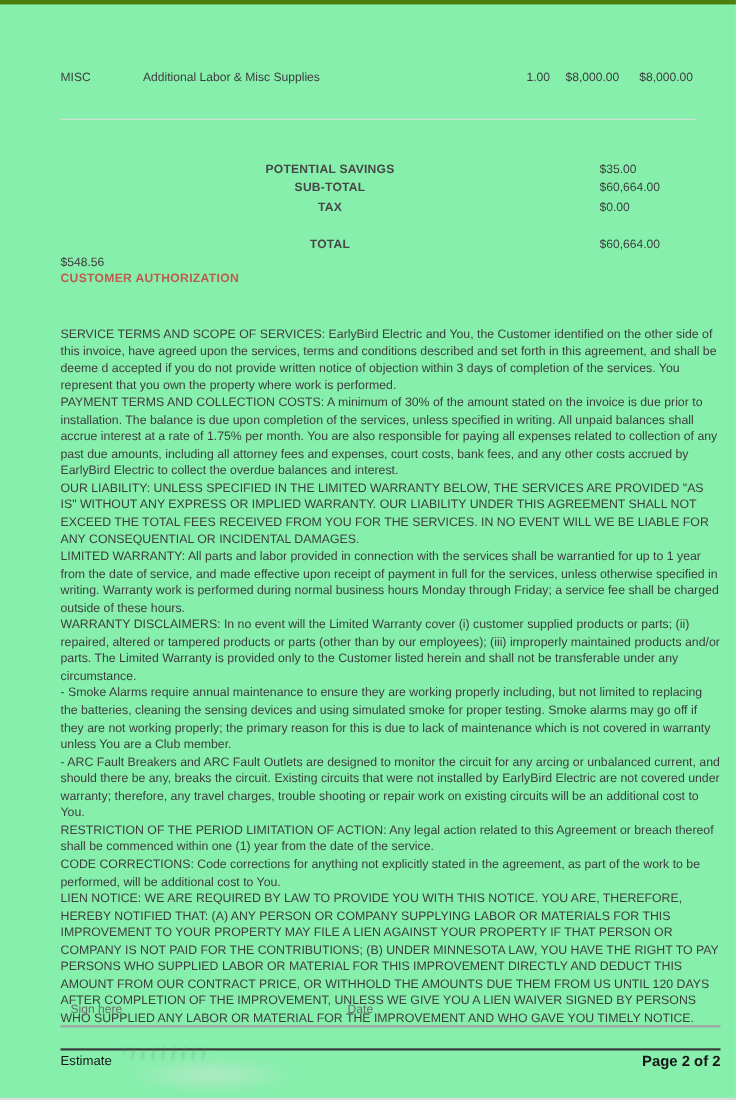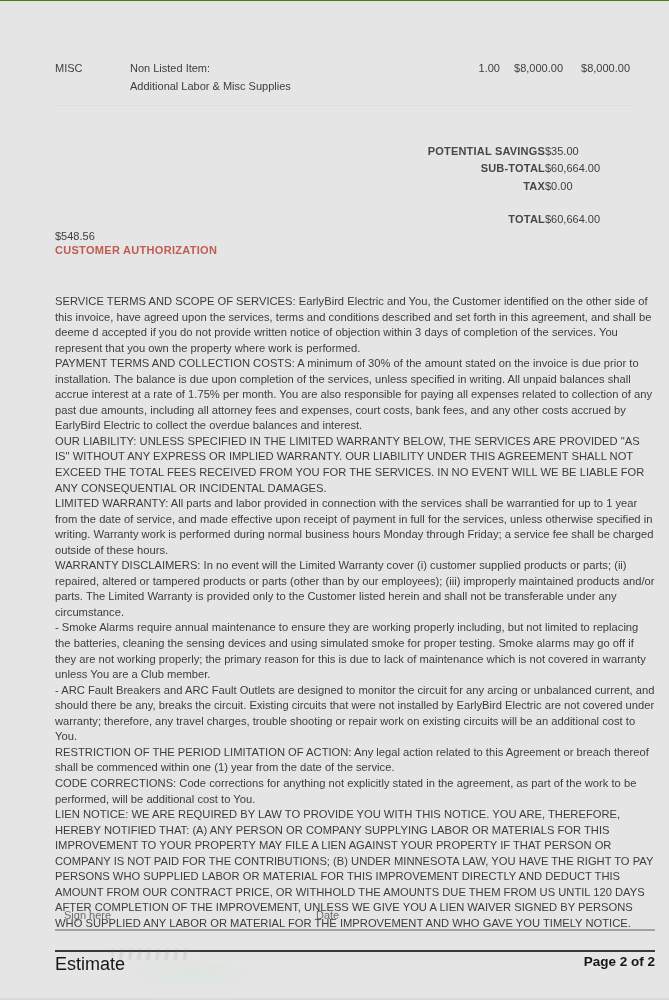--- a/index.html
+++ b/index.html
@@ -1,72 +1,71 @@
 <!DOCTYPE html>
 <html><head>
 <meta charset="utf-8">
 <style>
   html,body{margin:0;padding:0;}
   body{
     width:669px;height:1000px;background:#ffffff;position:relative;
     font-family:"Liberation Sans","DejaVu Sans",sans-serif;
     color:#3d3d3d;overflow:hidden;
   }
-  .page{position:absolute;inset:0;background:#e5e5e5;border-top:1px solid #4d7c0f;}
+  .page{position:absolute;inset:0;background:#86efac;border-top:4px solid #4d7c0f;}
   .page-bottom-edge{position:absolute;left:0;right:0;bottom:0;height:2px;background:#dadada;}
 
   
   .item-row{position:absolute;top:58px;left:55px;width:575px;display:flex;font-size:11px;line-height:18px;}
   .item-code{width:75px;}
   .item-desc{width:325px;}
   .item-qty{width:45px;text-align:right;}
   .item-rate{width:63px;text-align:right;}
   .item-amount{width:67px;text-align:right;}
   .item-divider{position:absolute;top:104px;left:55px;width:577px;height:1px;background:#dcdcdc;}
 
   
   .totals{position:absolute;top:141px;left:55px;width:569px;font-size:11px;}
   .trow{display:flex;height:17.6px;align-items:center;}
   .trow.gap-top{margin-top:15px;}
-  .tlabel{width:490px;text-align:right;font-weight:bold;color:#474747;letter-spacing:.2px;}
+  .tlabel{width:490px;text-align:center;font-weight:bold;color:#474747;letter-spacing:.2px;}
   .tvalue{width:79px;color:#3d3d3d;}
 
   
   .auth-heading{position:absolute;top:243px;left:55px;font-size:11px;font-weight:bold;letter-spacing:.3px;}
   .auth-text{position:absolute;top:263px;left:55px;width:600px;font-size:11px;}
 
   
   .terms{position:absolute;top:293px;left:55px;width:601px;font-size:11.2px;line-height:15.55px;color:#3d3d3d;}
   .terms p{margin:0;padding:0;}
 
   
   .sig-labels{position:absolute;top:908px;left:64px;width:600px;font-size:11px;color:#6b6b6b;}
   .sig-date{position:absolute;left:252px;top:0;}
   .sig-line{position:absolute;top:928px;left:55px;width:600px;height:2px;background:#a3a3a3;}
 
   
   .footer-rule{position:absolute;top:949px;left:55px;width:600px;height:2px;background:#3a3a3a;}
-  .footer-doc{position:absolute;top:953px;left:55px;font-size:18px;color:#161616;}
+  .footer-doc{position:absolute;top:953px;left:55px;font-size:12px;color:#161616;}
   .footer-page{position:absolute;top:953px;left:455px;width:200px;text-align:right;font-size:13.5px;color:#161616;font-weight:bold;}
   .smudge-marks{position:absolute;top:948px;left:112px;width:78px;height:11px;
     background:repeating-linear-gradient(100deg,rgba(120,120,120,.55) 0 2px,rgba(255,255,255,0) 2px 9px);
     filter:blur(1.1px);opacity:.45;}
   .smudge-blob{position:absolute;top:956px;left:112px;width:160px;height:34px;border-radius:50%;
     background:radial-gradient(ellipse at center,rgba(214,228,216,.55),rgba(255,255,255,0) 70%);
     filter:blur(3px);}
 </style>
 </head>
 <body>
 
 <div class="page">
 
   <div class="item-row">
     <div class="item-code">MISC</div>
     <div class="item-desc">
-      <div>Non Listed Item:</div>
       <div>Additional Labor &amp; Misc Supplies</div>
     </div>
     <div class="item-qty">1.00</div>
     <div class="item-rate">$8,000.00</div>
     <div class="item-amount">$8,000.00</div>
   </div>
   <div class="item-divider"></div>
 
   <div class="totals">
     <div class="trow">

